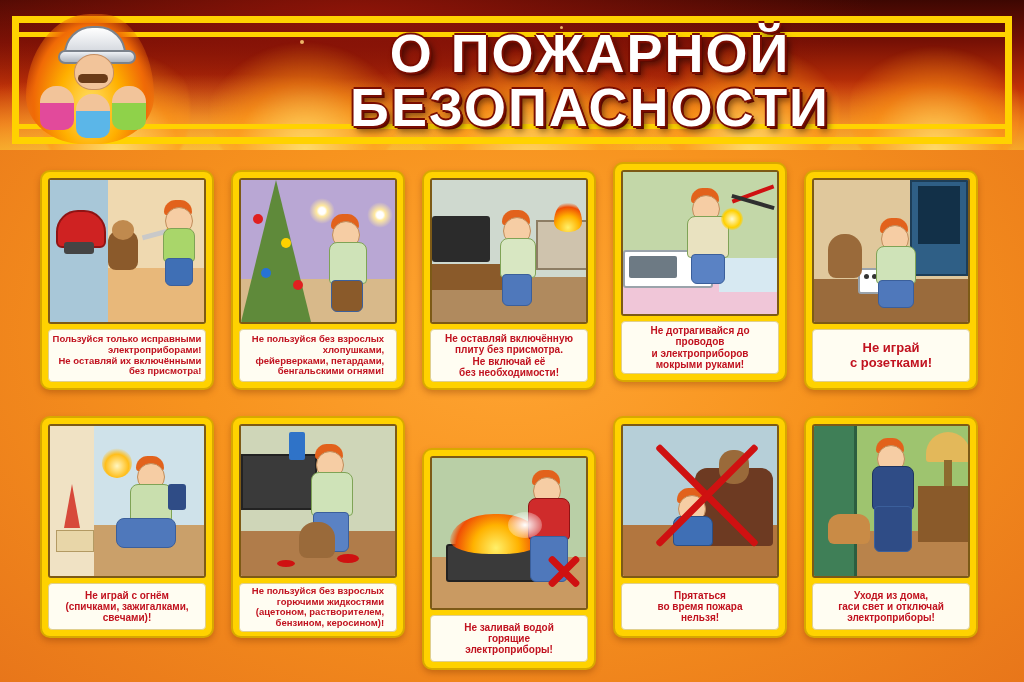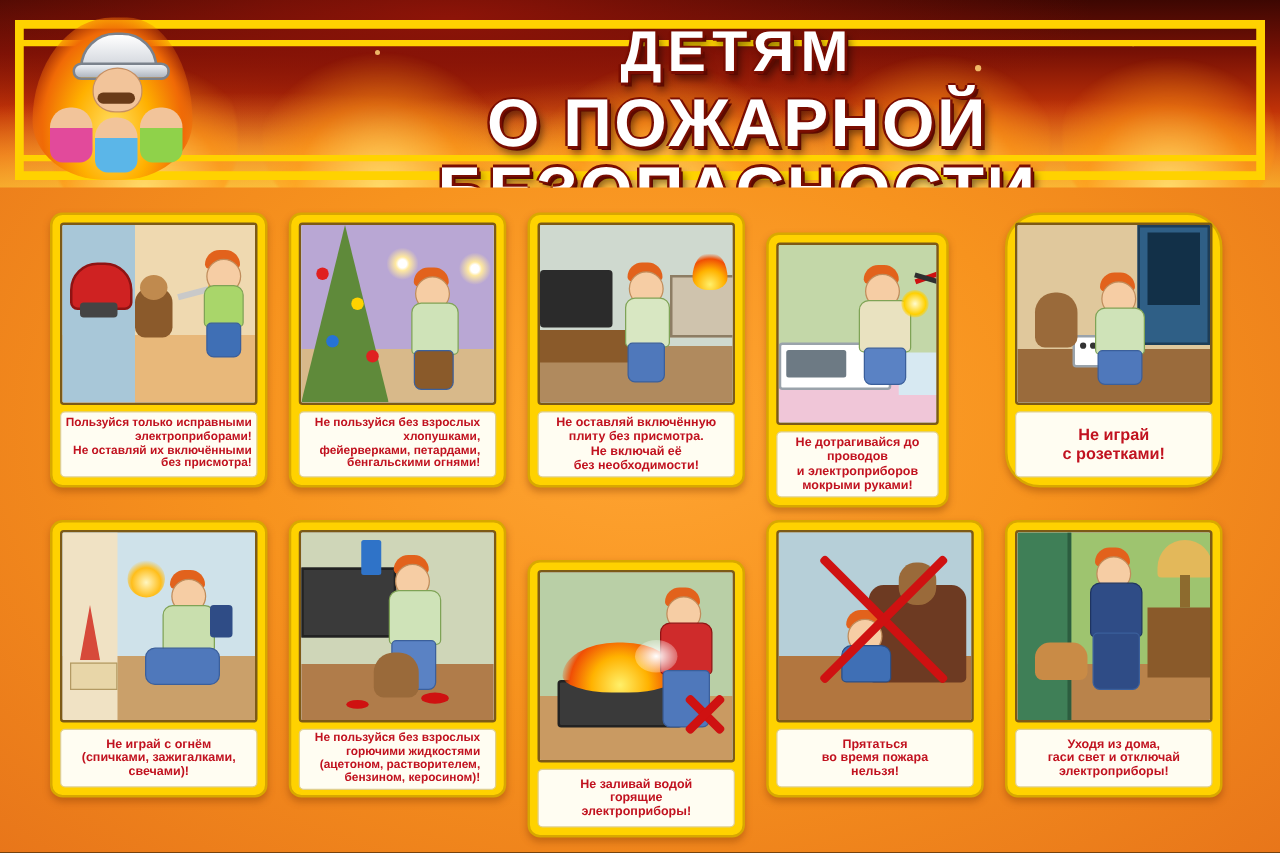--- a/index.html
+++ b/index.html
@@ -281,21 +281,20 @@
       <div class="lflame"></div>
       <div class="kid k1"></div>
       <div class="kid k3"></div>
       <div class="kid k2"></div>
       <div class="helmet"></div>
       <div class="face"></div>
       <div class="moustache"></div>
     </div>
 
     <div class="title-block">
-      <div class="title-line1">ДЕТЯМ</div>
       <div class="title-line2">О ПОЖАРНОЙ БЕЗОПАСНОСТИ</div>
     </div>
   </div>
 
   <div class="board">
 
     <div class="card" style="left:40px; top:20px; width:174px; height:220px;">
       <div class="scene" style="height:142px;">
         <div class="rect" style="left:0;top:0;right:0;bottom:0;background:linear-gradient(180deg,#cfe0ea 0 62%,#e8b87a 62% 100%);"></div>
         <div class="rect" style="left:0;top:0;width:58px;bottom:0;background:#a8c7d8;"></div>
@@ -355,21 +354,21 @@
           <div class="body-sh" style="left:4px; top:28px; width:34px; height:38px; background:#d8e7c2;"></div>
           <div class="legs" style="left:6px; top:64px; width:28px; height:30px; background:#4f78bb;"></div>
         </div>
       </div>
       <div class="caption cap-9">Не оставляй включённую
 плиту без присмотра.
 Не включай её
 без необходимости!</div>
     </div>
 
-    <div class="card" style="left:613px; top:36px; width:146px; height:220px;">
+    <div class="card" style="left:613px; top:12px; width:174px; height:220px;">
       <div class="scene" style="height:142px;">
         <div class="rect" style="left:0;top:0;right:0;bottom:0;background:linear-gradient(180deg,#c3d7a8 0 64%,#f0c6d8 64% 100%);"></div>
         <div class="rect" style="left:0;top:78px;width:86px;height:34px;background:#ffffff;border:2px solid #9aa3ab;border-radius:3px;"></div>
         <div class="rect" style="left:6px;top:84px;width:48px;height:22px;background:#6d7a84;border-radius:2px;"></div>
         <div class="rect" style="left:96px;top:86px;right:0;height:34px;background:#d7e9f2;"></div>
         <div class="kidfig" style="left:56px;top:16px;width:56px;">
           <div class="hair" style="left:12px; top:0;"></div>
           <div class="head" style="left:13px; top:7px;"></div>
           <div class="body-sh" style="left:8px; top:28px; width:40px; height:40px; background:#e9e2c0;"></div>
           <div class="legs" style="left:12px; top:66px; width:32px; height:28px; background:#5a82c4;"></div>
@@ -378,21 +377,21 @@
           <div class="rect" style="left:0;top:14px;width:44px;height:4px;background:#cf1111;transform:rotate(-20deg);"></div>
           <div class="rect" style="left:0;top:22px;width:44px;height:4px;background:#2f2f2f;transform:rotate(16deg);"></div>
         </div>
         <div class="rect" style="left:98px;top:36px;width:22px;height:22px;background:radial-gradient(circle,#fffbcf,#ffd000 55%,rgba(255,170,0,0) 78%);border-radius:50%;"></div>
       </div>
       <div class="caption cap-9">Не дотрагивайся до проводов
 и электроприборов
 мокрыми руками!</div>
     </div>
 
-    <div class="card" style="left:804px; top:20px; width:174px; height:220px;border-radius:28px;">
+    <div class="card" style="left:804px; top:20px; width:174px; height:220px;">
       <div class="scene" style="height:142px;">
         <div class="rect" style="left:0;top:0;right:0;bottom:0;background:linear-gradient(180deg,#e0c89c 0 70%,#9a6b3c 70% 100%);"></div>
         <div class="rect" style="left:96px;top:0;right:0;height:92px;background:#2f5f86;border:2px solid #1d3d57;"></div>
         <div class="rect" style="left:104px;top:6px;right:8px;height:58px;background:#123048;"></div>
         <div class="rect" style="left:44px;top:88px;width:24px;height:22px;background:#fff;border:2px solid #9aa3ab;border-radius:3px;"></div>
         <div class="rect" style="left:50px;top:94px;width:5px;height:5px;background:#333;border-radius:50%;"></div>
         <div class="rect" style="left:58px;top:94px;width:5px;height:5px;background:#333;border-radius:50%;"></div>
         <div class="rect" style="left:14px;top:54px;width:34px;height:44px;background:#9a6a3a;border-radius:16px 16px 8px 8px;"></div>
         <div class="kidfig" style="left:56px;top:38px;width:50px;">
           <div class="hair" style="left:10px; top:0;"></div>

